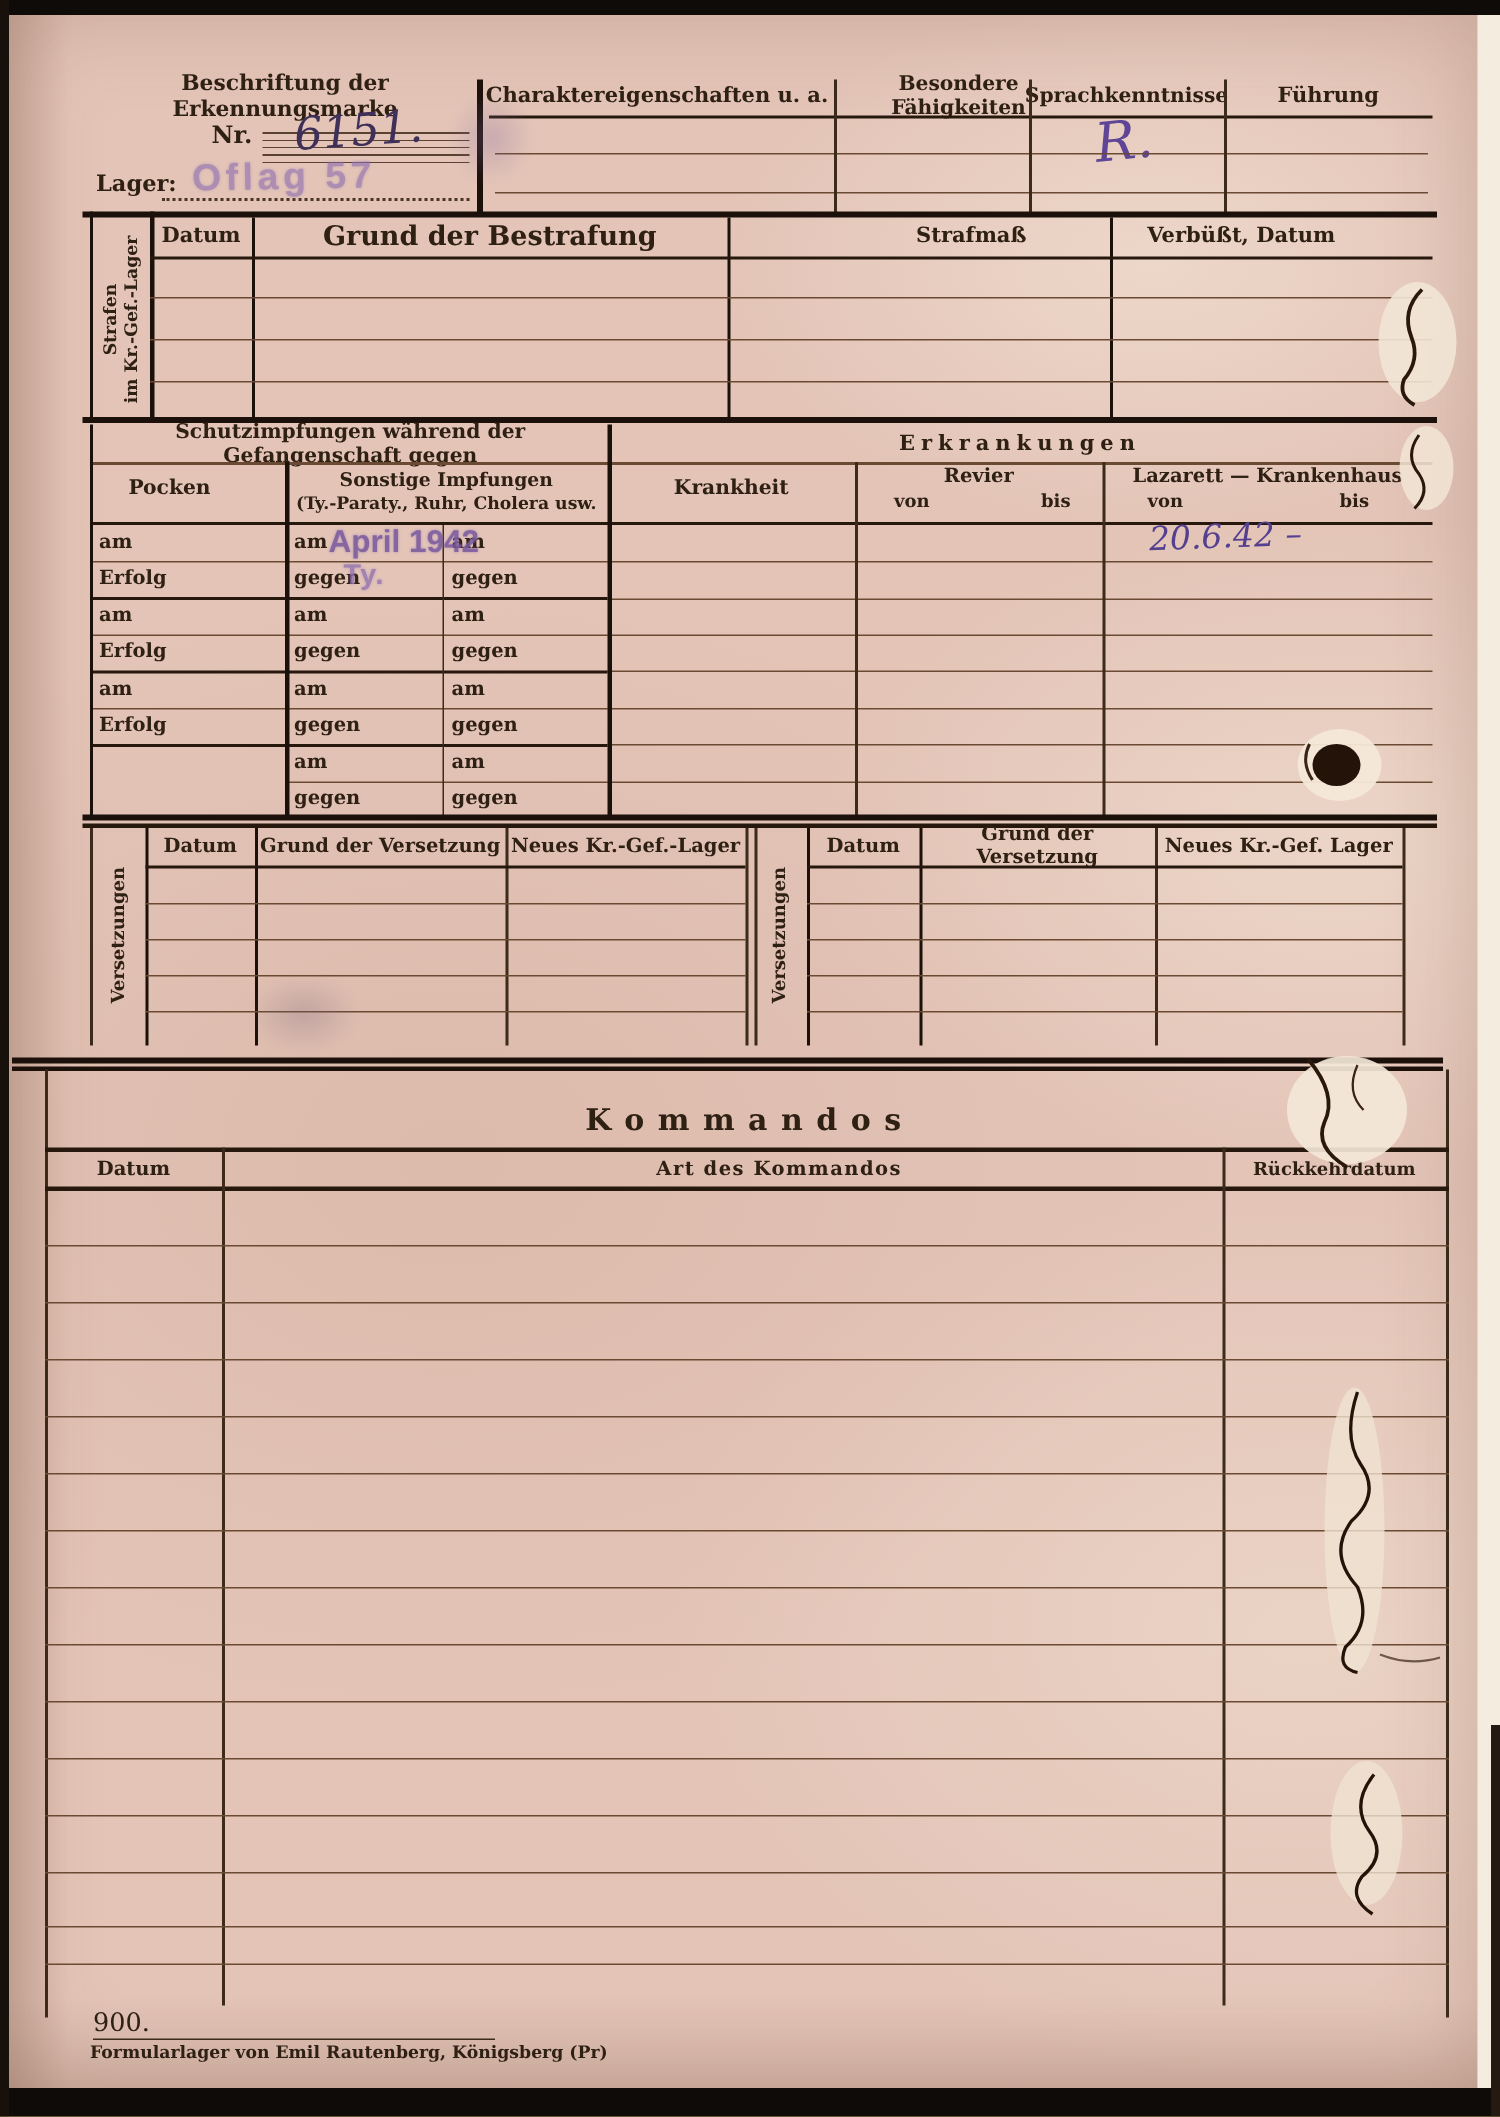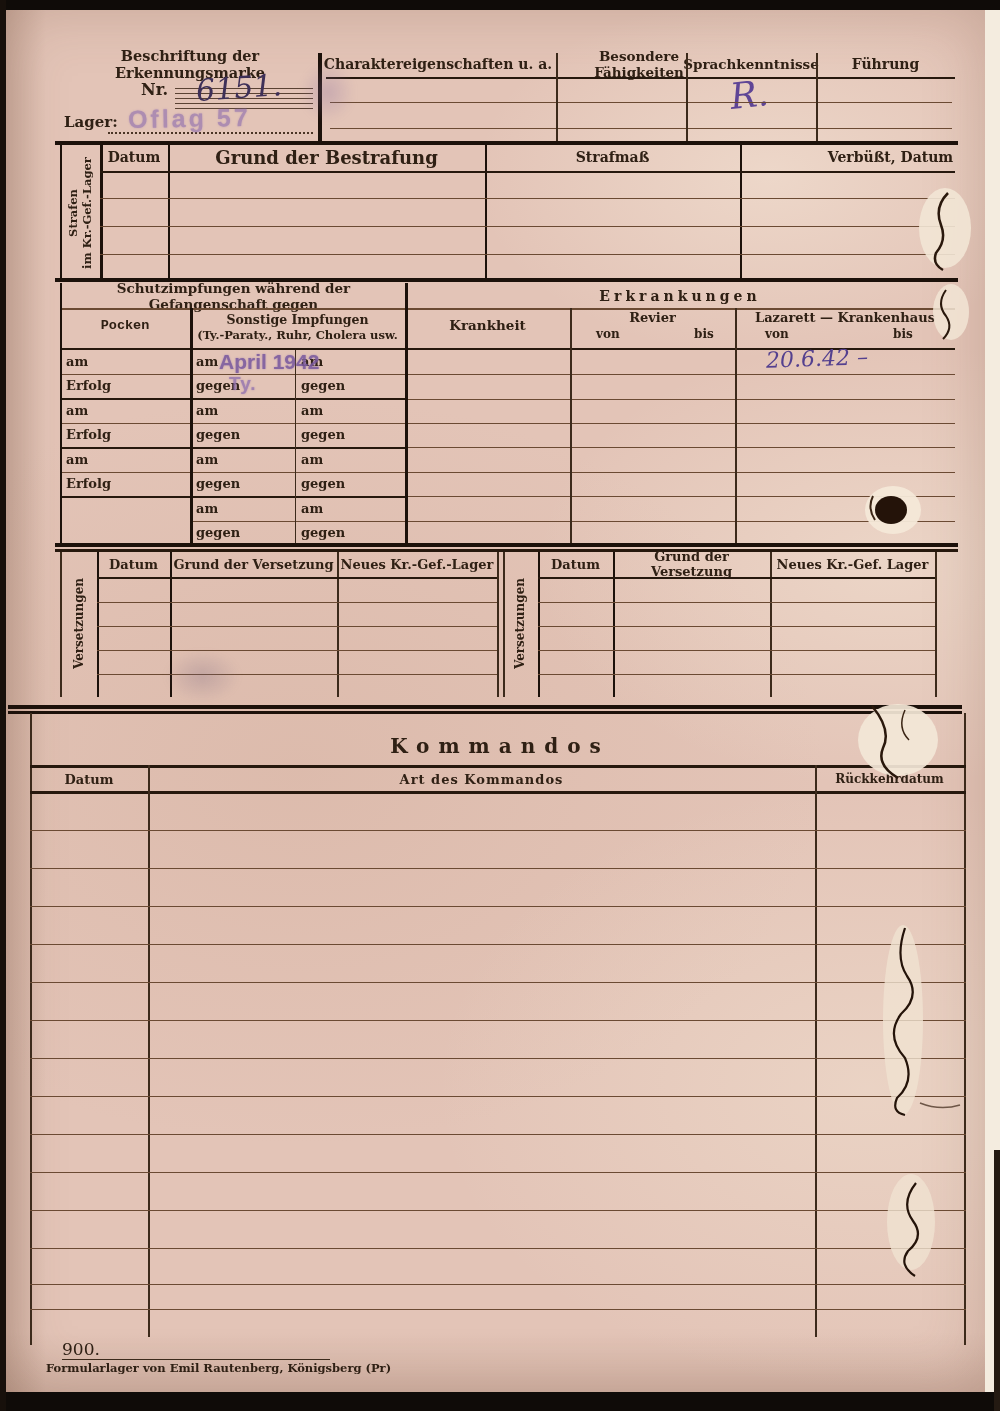--- a/index.html
+++ b/index.html
@@ -65,33 +65,33 @@
     <span>Strafen</span>
     <span>im Kr.-Gef.-Lager</span>
   </div>
   <div class="abs vl2" style="left:60px;top:141px;height:141px;width:2px;"></div>
   <div class="abs vl2" style="left:100px;top:141px;height:141px;"></div>
   <div class="abs vl2" style="left:168px;top:145px;height:137px;width:2px;"></div>
   <div class="abs vl2" style="left:485px;top:145px;height:137px;width:2px;"></div>
   <div class="abs vl2" style="left:740px;top:145px;height:137px;width:2px;"></div>
   <div class="abs hdr ctr" style="left:100px;top:146px;width:68px;height:22px;font-size:14px;">Datum</div>
   <div class="abs hdr ctr" style="left:168px;top:146px;width:317px;height:22px;font-size:18px;">Grund der Bestrafung</div>
-  <div class="abs hdr ctr" style="left:485px;top:146px;width:255px;height:22px;font-size:14px;">Strafmaß</div>
-  <div class="abs hdr ctr" style="left:783px;top:146px;width:215px;height:22px;font-size:14px;text-align:right;">Verbüßt, Datum</div>
+  <div class="abs hdr ctr" style="left:485px;top:146px;width:255px;height:22px;font-size:14px;padding-left:35px;">Strafmaß</div>
+  <div class="abs hdr ctr" style="left:720px;top:146px;width:215px;height:22px;font-size:14px;text-align:right;">Verbüßt, Datum</div>
   <div class="abs hl2" style="left:100px;top:171px;width:855px;"></div>
   <div class="abs hl" style="left:100px;top:198px;width:855px;"></div>
   <div class="abs hl" style="left:100px;top:226px;width:855px;"></div>
   <div class="abs hl" style="left:100px;top:254px;width:855px;"></div>
   <div class="abs hl3" style="left:55px;top:278px;width:903px;"></div>
 
   <div class="abs hdr ctr" style="left:62px;top:286px;width:343px;height:20px;font-size:13.5px;">Schutzimpfungen während der Gefangenschaft gegen</div>
   <div class="abs hdr ctr" style="left:405px;top:286px;width:550px;height:20px;font-size:14px;letter-spacing:4px;">Erkrankungen</div>
   <div class="abs hl" style="left:60px;top:308px;width:895px;height:1.5px;"></div>
 
-  <div class="abs hdr ctr" style="left:60px;top:315px;width:130px;height:20px;font-size:13.5px;font-family:Liberation Mono, monospace;">Pocken</div>
+  <div class="abs hdr ctr" style="left:48px;top:315px;width:130px;height:20px;font-size:13.5px;">Pocken</div>
   <div class="abs hdr ctr" style="left:190px;top:311px;width:215px;height:16px;font-size:12.5px;">Sonstige Impfungen</div>
   <div class="abs hdr ctr" style="left:190px;top:327px;width:215px;height:16px;font-size:11.5px;">(Ty.-Paraty., Ruhr, Cholera usw.</div>
   <div class="abs hdr ctr" style="left:405px;top:315px;width:165px;height:20px;font-size:13.5px;">Krankheit</div>
   <div class="abs hdr ctr" style="left:570px;top:309px;width:165px;height:16px;font-size:13px;">Revier</div>
   <div class="abs hdr" style="left:596px;top:327px;font-size:12px;">von</div>
   <div class="abs hdr" style="left:694px;top:327px;font-size:12px;">bis</div>
   <div class="abs hdr ctr" style="left:735px;top:309px;width:220px;height:16px;font-size:13px;">Lazarett — Krankenhaus</div>
   <div class="abs hdr" style="left:765px;top:327px;font-size:12px;">von</div>
   <div class="abs hdr" style="left:893px;top:327px;font-size:12px;">bis</div>
   <div class="abs hl2" style="left:60px;top:348px;width:895px;"></div>
@@ -197,21 +197,21 @@
   <div class="abs smudge" style="left:300px;top:62px;width:55px;height:60px;background:radial-gradient(ellipse at center, rgba(140,110,160,.3), rgba(140,110,160,0) 70%);"></div>
 
   <div class="abs" style="left:8px;top:705px;width:954px;height:3.5px;background:#1c110a;"></div>
   <div class="abs" style="left:8px;top:711px;width:954px;height:3px;background:#1c110a;"></div>
 
   <div class="abs vl" style="left:30px;top:713px;height:632px;"></div>
   <div class="abs vl" style="left:964px;top:713px;height:632px;"></div>
   <div class="abs hdr ctr" style="left:0px;top:733px;width:1000px;height:26px;font-size:20px;letter-spacing:9px;">Kommandos</div>
   <div class="abs hl2" style="left:30px;top:765px;width:936px;height:2.5px;"></div>
   <div class="abs hdr ctr" style="left:30px;top:769px;width:118px;height:20px;font-size:13px;">Datum</div>
-  <div class="abs hdr ctr" style="left:148px;top:769px;width:667px;height:20px;font-size:13px;letter-spacing:1px;">Art des Kommandos</div>
+  <div class="abs hdr ctr" style="left:148px;top:769px;width:667px;height:20px;font-size:13px;letter-spacing:1px;padding-left:38px;">Art des Kommandos</div>
   <div class="abs hdr ctr" style="left:815px;top:769px;width:149px;height:20px;font-size:12px;">Rückkehrdatum</div>
   <div class="abs hl2" style="left:30px;top:791px;width:936px;height:2.5px;"></div>
   <div class="abs vl" style="left:148px;top:765px;height:572px;"></div>
   <div class="abs vl" style="left:815px;top:765px;height:572px;"></div>
   <div class="abs hl" style="left:30px;top:830px;width:936px;"></div>
   <div class="abs hl" style="left:30px;top:868px;width:936px;"></div>
   <div class="abs hl" style="left:30px;top:906px;width:936px;"></div>
   <div class="abs hl" style="left:30px;top:944px;width:936px;"></div>
   <div class="abs hl" style="left:30px;top:982px;width:936px;"></div>
   <div class="abs hl" style="left:30px;top:1020px;width:936px;"></div>
@@ -219,21 +219,21 @@
   <div class="abs hl" style="left:30px;top:1096px;width:936px;"></div>
   <div class="abs hl" style="left:30px;top:1134px;width:936px;"></div>
   <div class="abs hl" style="left:30px;top:1172px;width:936px;"></div>
   <div class="abs hl" style="left:30px;top:1210px;width:936px;"></div>
   <div class="abs hl" style="left:30px;top:1248px;width:936px;"></div>
   <div class="abs hl" style="left:30px;top:1284px;width:936px;"></div>
   <div class="abs hl" style="left:30px;top:1309px;width:936px;"></div>
 
   <div class="abs hdr" style="left:62px;top:1339px;font-size:17px;font-weight:normal;">900.</div>
   <div class="abs" style="left:62px;top:1359px;width:268px;height:1px;background:#3c2a1b;"></div>
-  <div class="abs hdr" style="left:46px;top:1361px;font-size:11.5px;">Formularlager von Emil Rautenberg, Königsberg (Pr)</div>
+  <div class="abs hdr" style="left:60px;top:1361px;font-size:11.5px;">Formularlager von Emil Rautenberg, Königsberg (Pr)</div>
 
   <div class="abs band" style="left:0;top:0;width:1000px;height:10px;"></div>
   <div class="abs band" style="left:0;top:1392px;width:1000px;height:19px;"></div>
   <div class="abs" style="left:0;top:0;width:6px;height:1411px;background:#17100b;"></div>
   <div class="abs" style="left:985px;top:10px;width:15px;height:1382px;background:#f4ecdf;"></div>
   <div class="abs" style="left:994px;top:1150px;width:6px;height:261px;background:#241a12;"></div>
 
   <svg class="abs" style="left:0;top:0;" width="1000" height="1411" viewBox="0 0 1000 1411">
 
     <ellipse cx="945" cy="228" rx="26" ry="40" fill="#f2e5d5" opacity="0.9"></ellipse>

